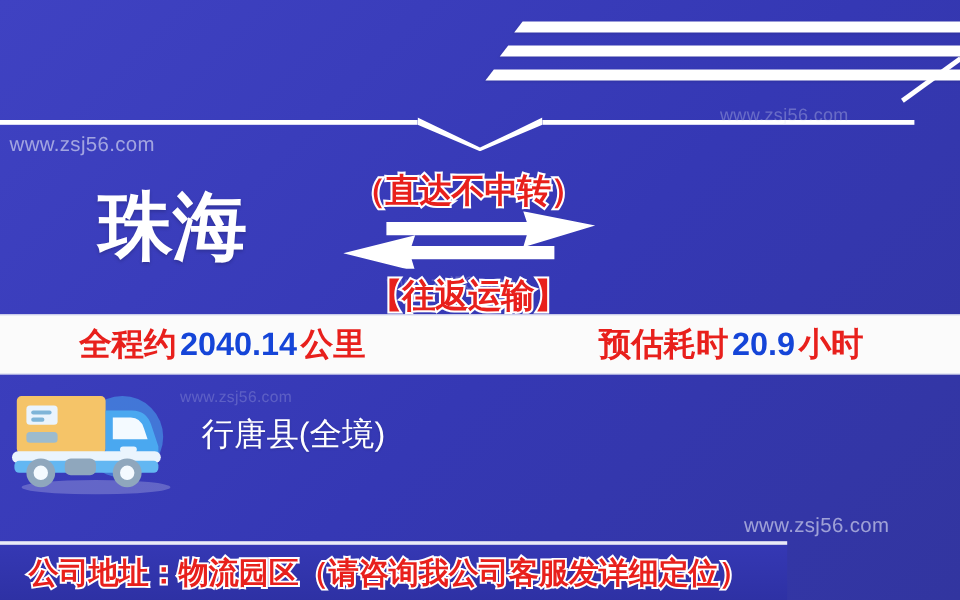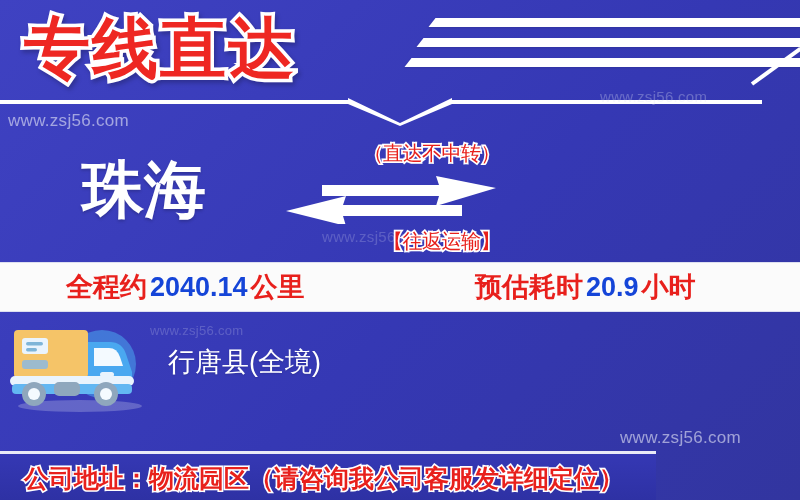--- a/index.html
+++ b/index.html
@@ -92,24 +92,24 @@
 
   
   .center-cluster {
     position: absolute;
     left: 280px; top: -6px;
     width: 220px; height: 130px;
   }
   .tag-text {
     position: absolute;
     left: 0; width: 220px;
-    text-align: right;
+    text-align: center;
     color: #E8201C;
-    font-size: 20px;
-    font-weight: normal;
+    font-size: 28px;
+    font-weight: bold;
     white-space: nowrap;
     letter-spacing: -0.5px;
     -webkit-text-stroke: 3.4px #ffffff;
     paint-order: stroke fill;
   }
   .tag-top    { top: 6px; }
   .tag-bottom { top: 94px; }
 
   .arrows {
     position: absolute;
@@ -129,21 +129,21 @@
   .info-item {
     position: absolute;
     top: 0;
     line-height: 48px;
     font-size: 27px;
     font-weight: bold;
     color: #E8201C;
     white-space: nowrap;
   }
   .info-distance { left: 66px; }
-  .info-duration { left: 475px; }
+  .info-duration { left: 499px; }
   .info-item .num {
     color: #1545D8;
     font-weight: bold;
     padding: 0 3px;
     margin-top: 24px;
   }
 
   
   .coverage-row {
     position: absolute;
@@ -211,21 +211,20 @@
 
   <div class="hairline-wrap">
     <div class="hairline-left"></div>
     <div class="hairline-right"></div>
     <div class="hairline-diag"></div>
     <svg class="chevron" viewBox="0 0 104 30">
       <path d="M0 2 L52 27 L104 2 L104 8 L52 30 L0 8 Z" fill="#ffffff"></path>
     </svg>
   </div>
 
-  <div class="headline">专线直达</div>
 
   <div class="watermark wm-topleft">www.zsj56.com</div>
   <div class="watermark wm-topmid">www.zsj56.com</div>
   <div class="watermark wm-center">www.zsj56.com</div>
   <div class="watermark wm-truck">www.zsj56.com</div>
   <div class="watermark wm-botright">www.zsj56.com</div>
 
   <div class="route-row">
     <div class="city city-from">珠海</div>
 

